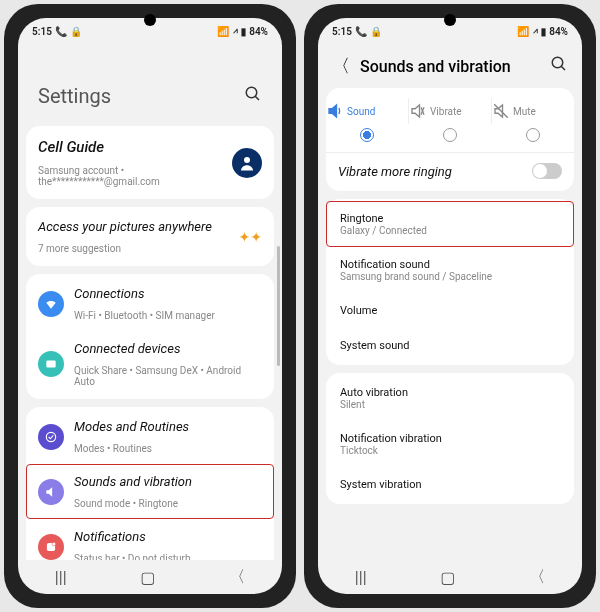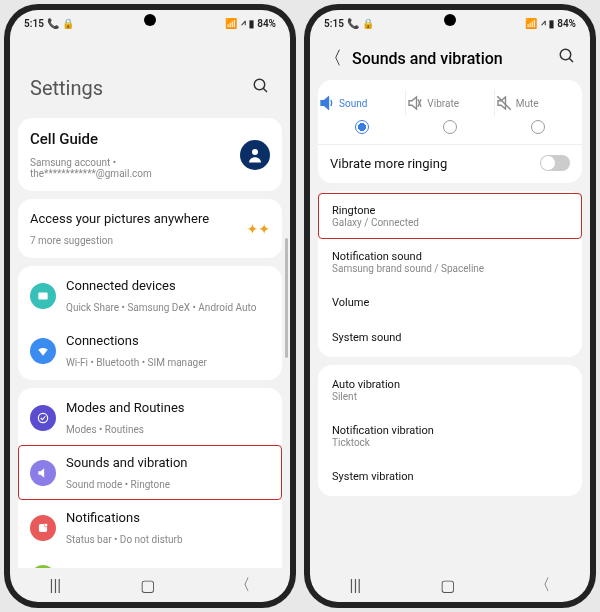--- a/index.html
+++ b/index.html
@@ -11,21 +11,21 @@
     display: flex;
     gap: 8px;
     justify-content: center;
     padding: 4px;
   }
   .phone {
     width: 322px;
     height: 604px;
     background: #222;
     border-radius: 34px;
-    padding: 6px;
+    padding: 14px;
     position: relative;
   }
   .screen {
     background: #f2f2f2;
     width: 100%;
     height: 100%;
     border-radius: 28px;
     overflow: hidden;
     position: relative;
     display: flex;
@@ -81,21 +81,21 @@
     padding: 2px 0;
   }
   .row {
     display: flex;
     align-items: center;
     padding: 10px 12px;
     gap: 10px;
     position: relative;
   }
   .row .txt { flex: 1; min-width: 0; }
-  .row .ttl { font-size: 13px; color: #111; }
+  .row .ttl { font-size: 13px; color: #111; font-style: italic; }
   .row .sub { font-size: 10px; color: #888; margin-top: 9px; }
   .icon-circ {
     width: 26px; height: 26px; border-radius: 50%;
     display: flex; align-items: center; justify-content: center;
     flex-shrink: 0;
     color: #fff;
   }
   .avatar {
     width: 30px; height: 30px; border-radius: 50%;
     background: #0a2f66;
@@ -206,39 +206,39 @@
           <div class="txt">
             <div class="ttl">Access your pictures anywhere</div>
             <div class="sub">7 more suggestion</div>
           </div>
           <span class="sparkle">✦✦</span>
         </div>
       </div>
 
       <div class="card">
         <div class="row">
+          <div class="icon-circ" style="background:#3a8cf0">
+            <svg width="14" height="14" viewBox="0 0 24 24" fill="#fff">
+                <path d="M12 20l8-10c-4-4-12-4-16 0z"></path>
+              </svg>
+          </div>
+          <div class="txt">
+            <div class="ttl">Connections</div>
+            <div class="sub">Wi-Fi  •  Bluetooth  •  SIM manager</div>
+          </div>
+        </div>
+        <div class="row">
           <div class="icon-circ" style="background:#36c0b8">
             <svg width="14" height="14" viewBox="0 0 24 24" fill="#fff">
                 <rect x="4" y="6" width="16" height="12" rx="2"></rect>
               </svg>
           </div>
           <div class="txt">
             <div class="ttl">Connected devices</div>
             <div class="sub">Quick Share  •  Samsung DeX  •  Android Auto</div>
-          </div>
-        </div>
-        <div class="row">
-          <div class="icon-circ" style="background:#3a8cf0">
-            <svg width="14" height="14" viewBox="0 0 24 24" fill="#fff">
-                <path d="M12 20l8-10c-4-4-12-4-16 0z"></path>
-              </svg>
-          </div>
-          <div class="txt">
-            <div class="ttl">Connections</div>
-            <div class="sub">Wi-Fi  •  Bluetooth  •  SIM manager</div>
           </div>
         </div>
       </div>
 
       <div class="card">
         <div class="row">
           <div class="icon-circ" style="background:#5a4dd0">
             <svg width="14" height="14" viewBox="0 0 24 24" fill="none" stroke="#fff" stroke-width="2">
                 <circle cx="12" cy="12" r="8"></circle>
                 <path d="M8 12l3 3 5-6"></path>

